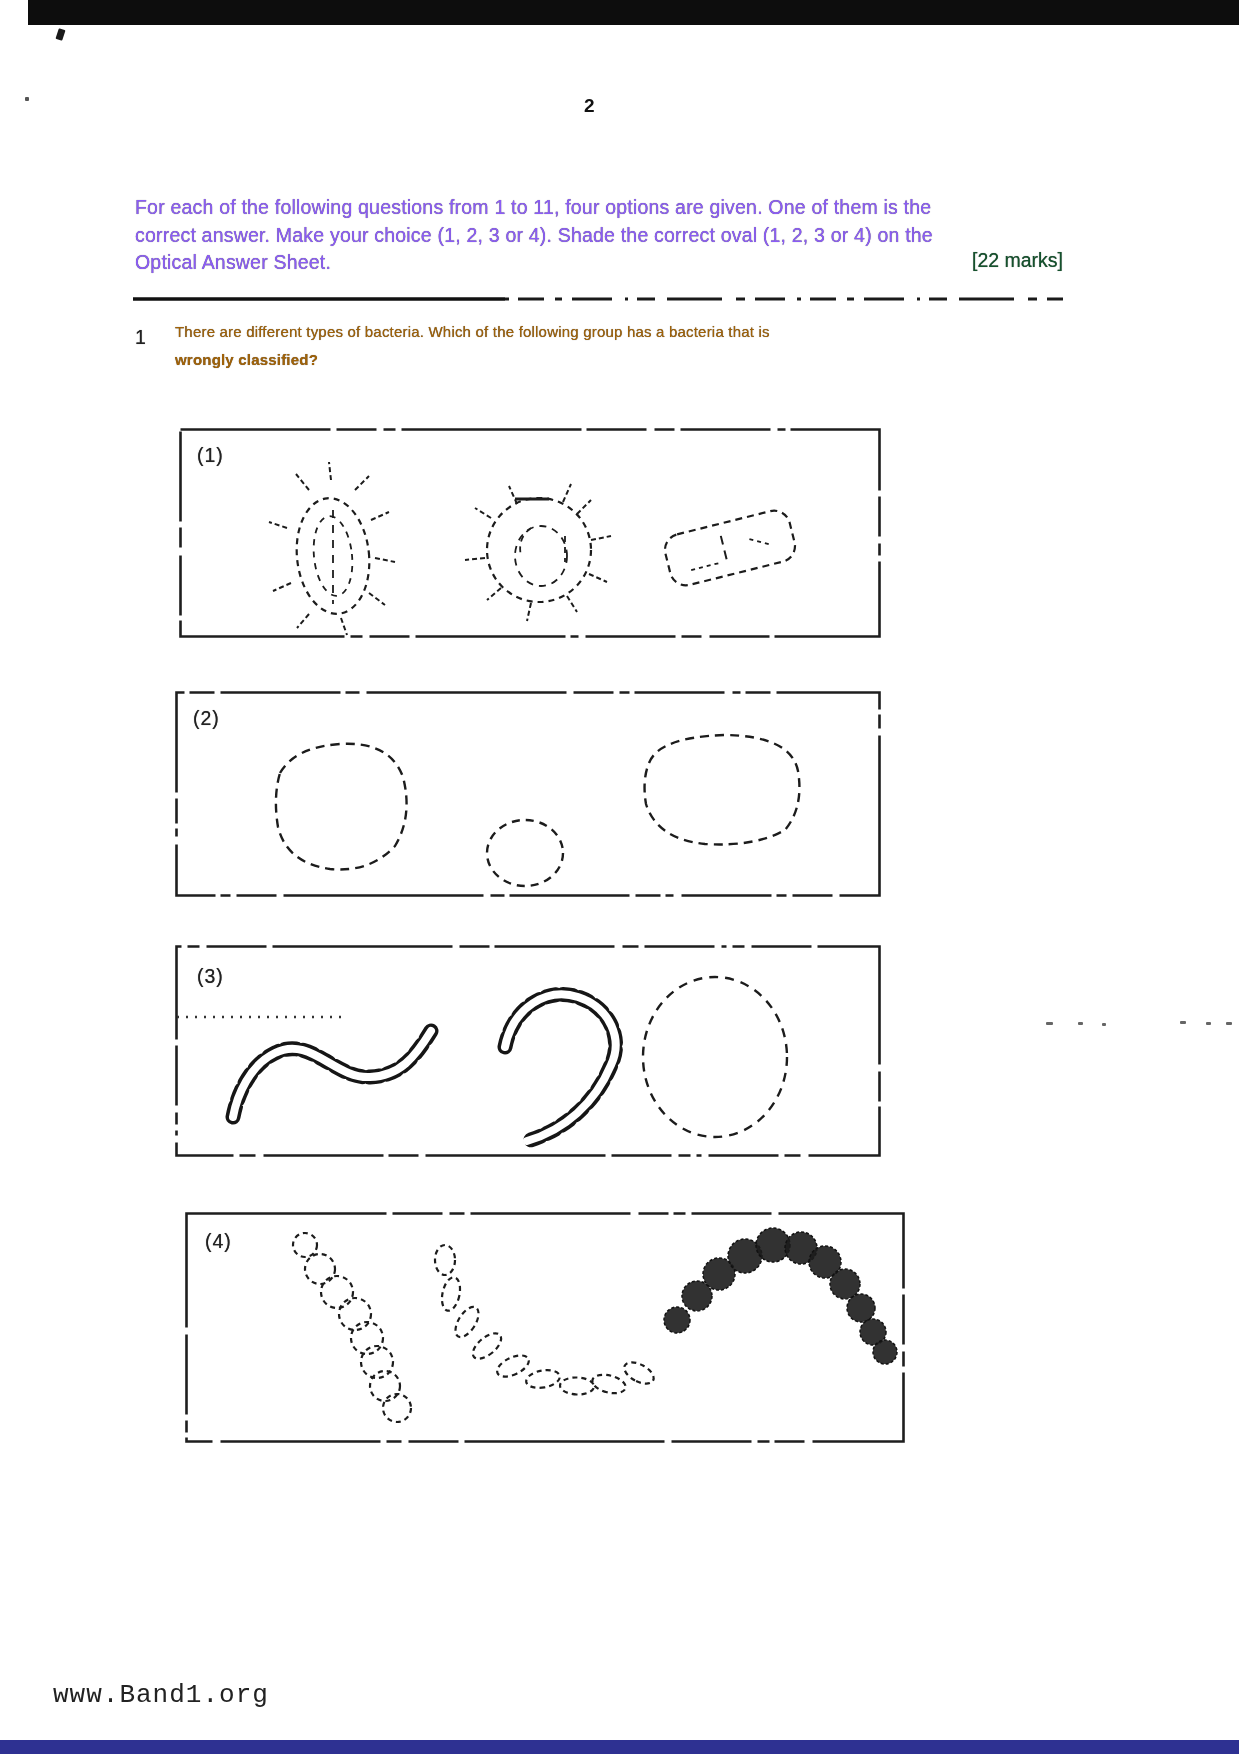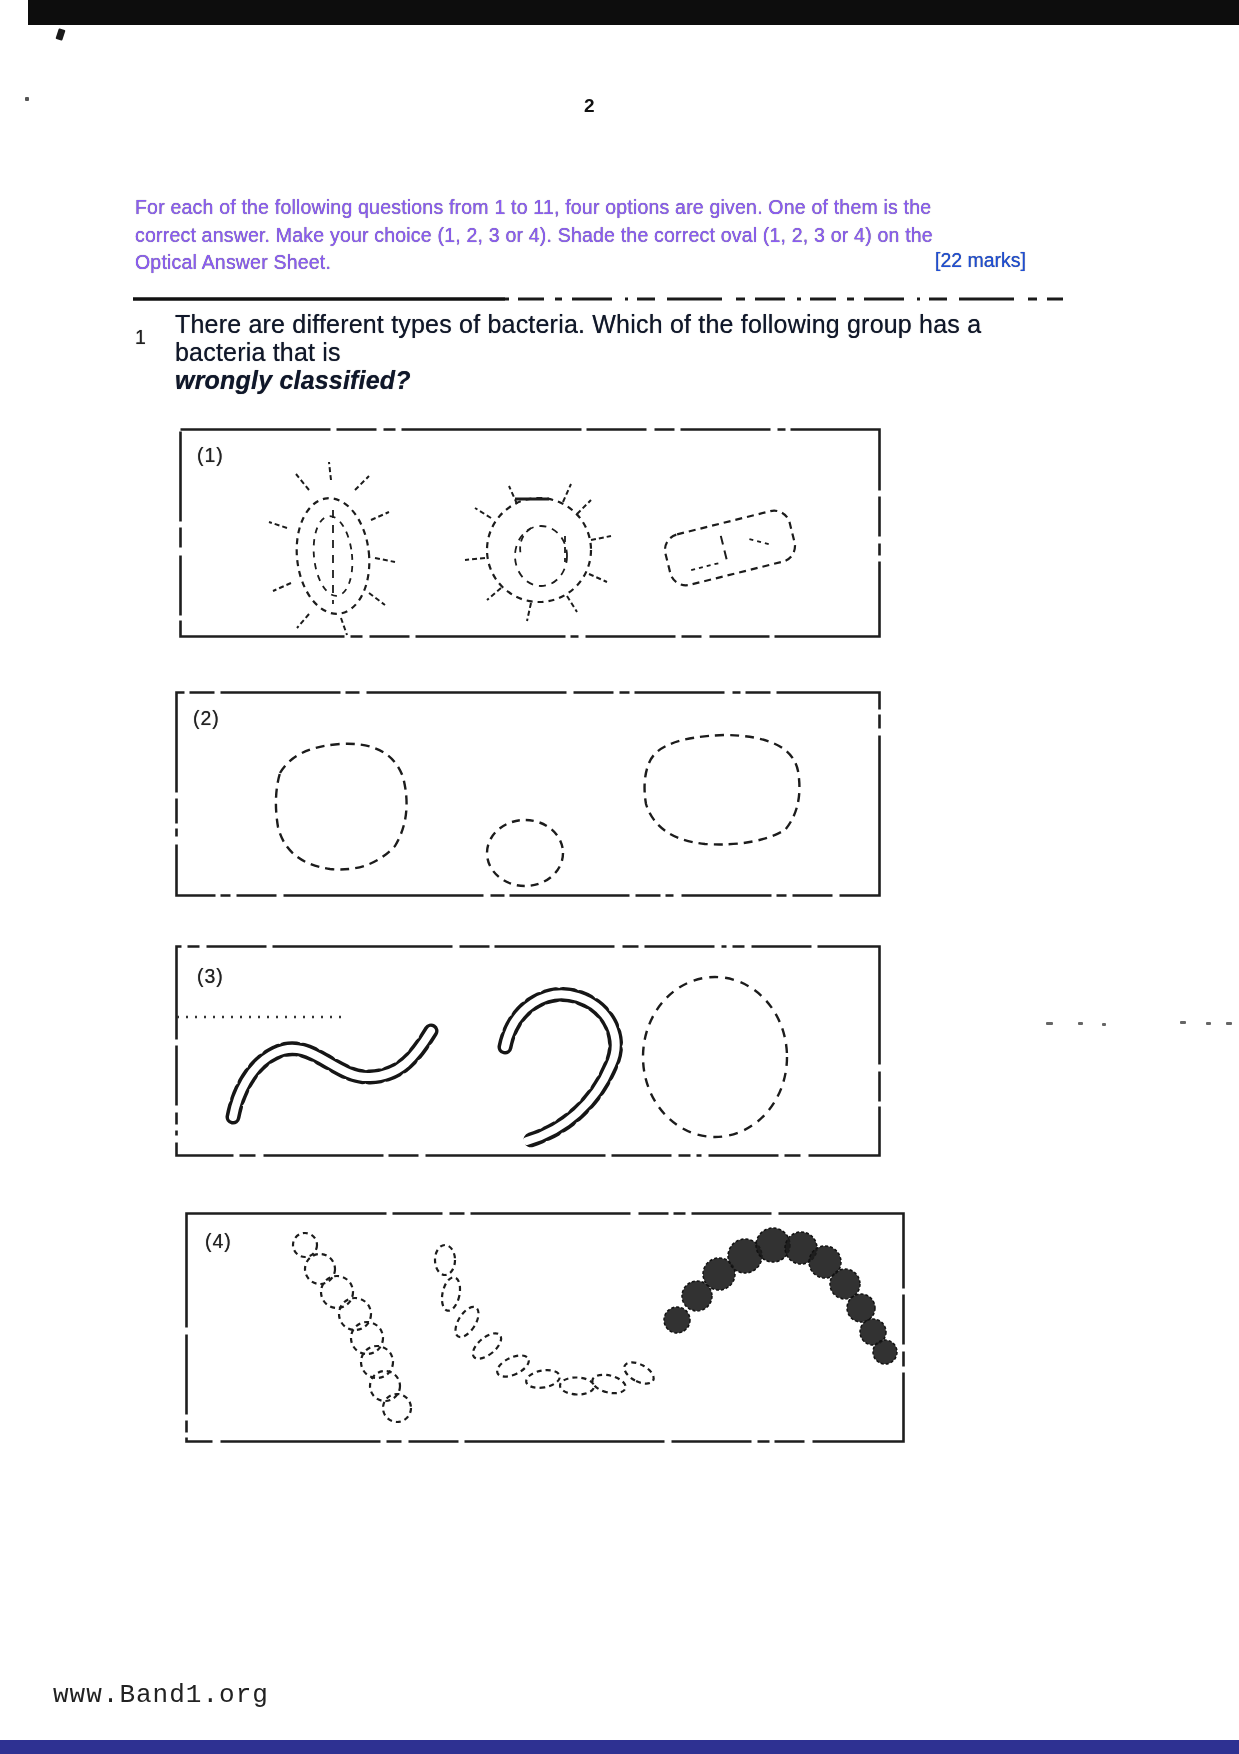--- a/index.html
+++ b/index.html
@@ -22,30 +22,30 @@
   .scan-bar-top{left:28px;top:0;width:1211px;height:25px;background:var(--scan-bar);}
   .speck{background:#1a1a1a;border-radius:1px;}
   .page-num{left:584px;top:95px;font-size:19px;font-weight:600;letter-spacing:1px;color:#111;}
   
   .instructions{
     left:135px;top:194px;width:928px;
     font-size:19.5px;line-height:27.5px;
     letter-spacing:.2px;color:#8b5cf6;
     text-shadow:0 0 .7px #4a4a4a;
   }
-  .marks{left:935px;top:249px;width:128px;font-size:19.5px;color:#1d4ed8;text-shadow:0 0 .7px #4a4a4a;}
+  .marks{left:935px;top:249px;width:128px;text-align:right;font-size:19.5px;color:#14532d;text-shadow:0 0 .7px #4a4a4a;}
   .rule-svg{left:133px;top:295px;}
   
   .q-num{left:135px;top:326px;font-size:19.5px;color:#222;text-shadow:0 0 .7px #4a4a4a;}
   .q-text{
-    left:175px;top:310px;width:900px;
-    font-size:25px;line-height:28px;letter-spacing:.2px;color:#0f172a;
+    left:175px;top:318px;width:900px;
+    font-size:15px;line-height:28px;letter-spacing:.2px;color:#a16207;
     text-shadow:0 0 .7px #4a4a4a;
   }
-  .q-line2{font-weight:600;font-style:italic;}
+  .q-line2{font-weight:600;}
   .option-box{position:absolute;}
   .option-box svg{position:absolute;left:0;top:0;}
   .opt-label{
     position:absolute;left:18px;top:16px;
     font-size:19.5px;color:#222;letter-spacing:1px;
     text-shadow:0 0 .7px #4a4a4a;
   }
   .margin-dot{position:absolute;background:#666;height:3px;border-radius:1px;}
   .footer-url{
     left:53px;top:1680px;

